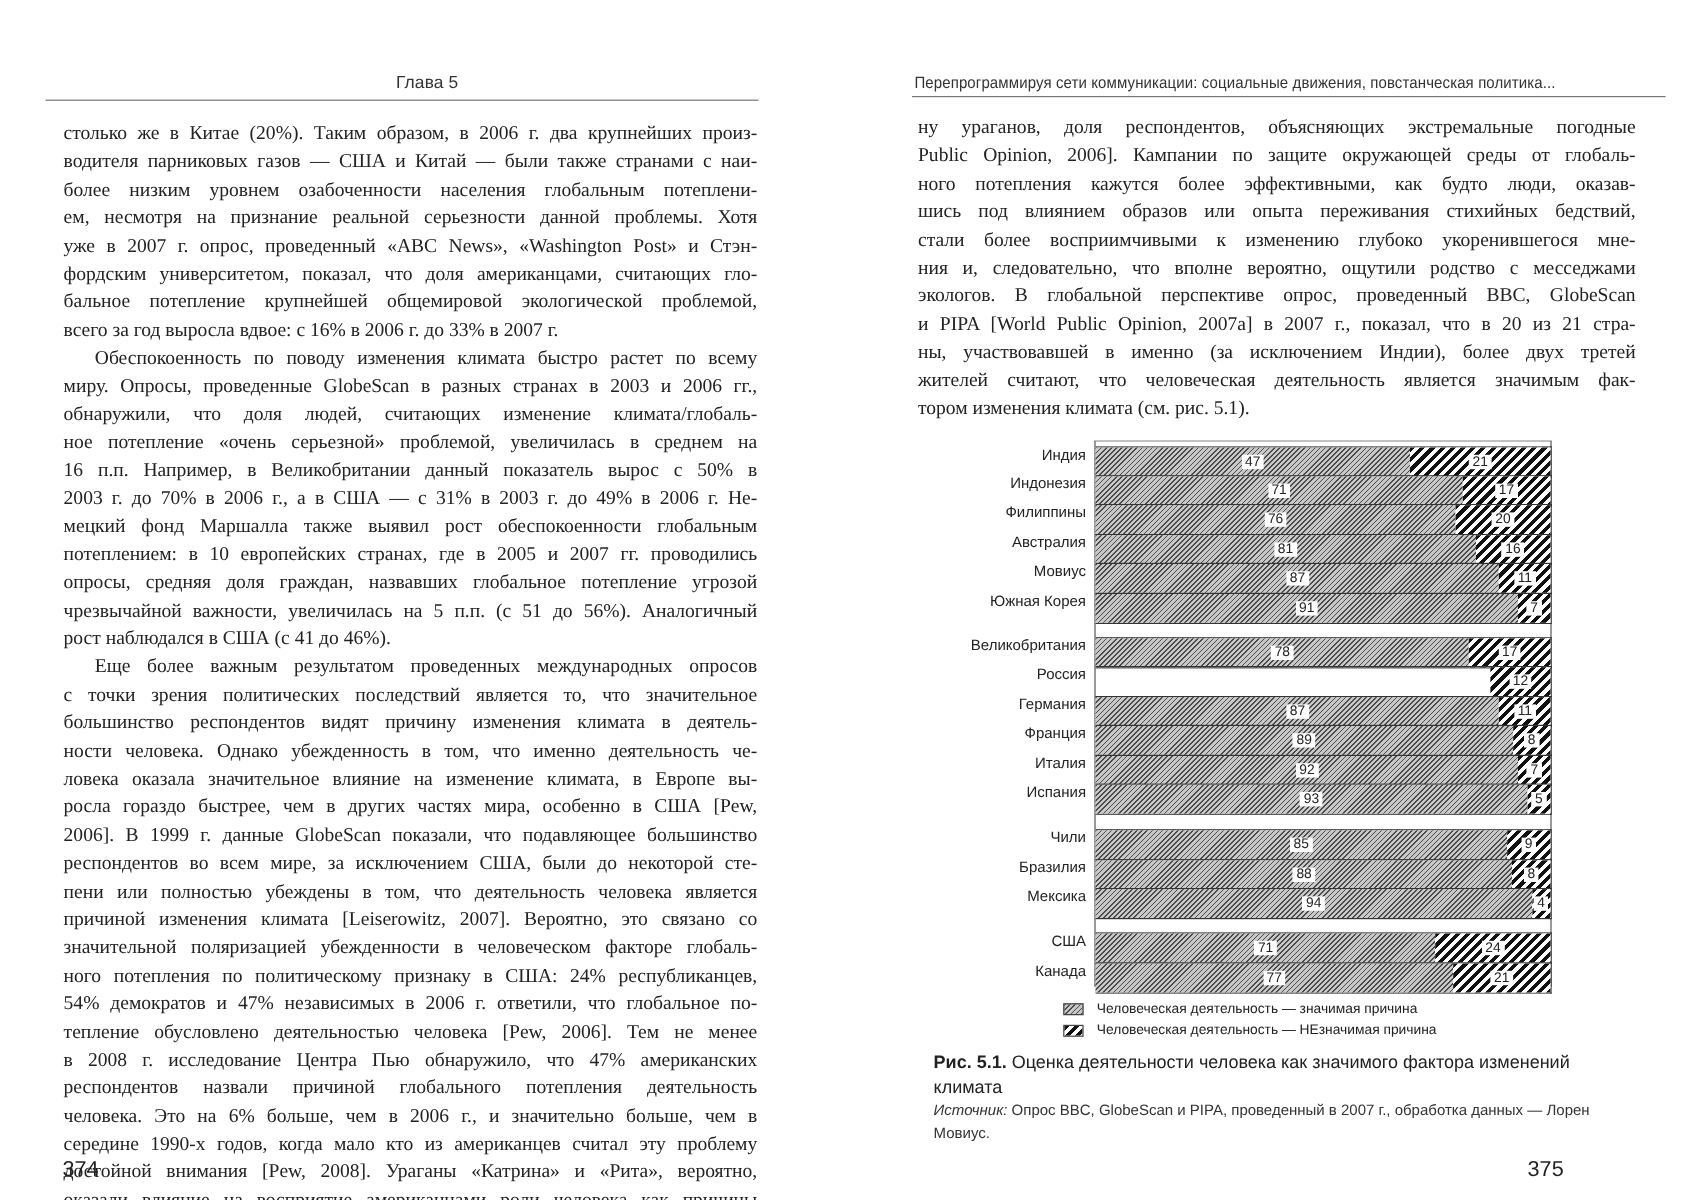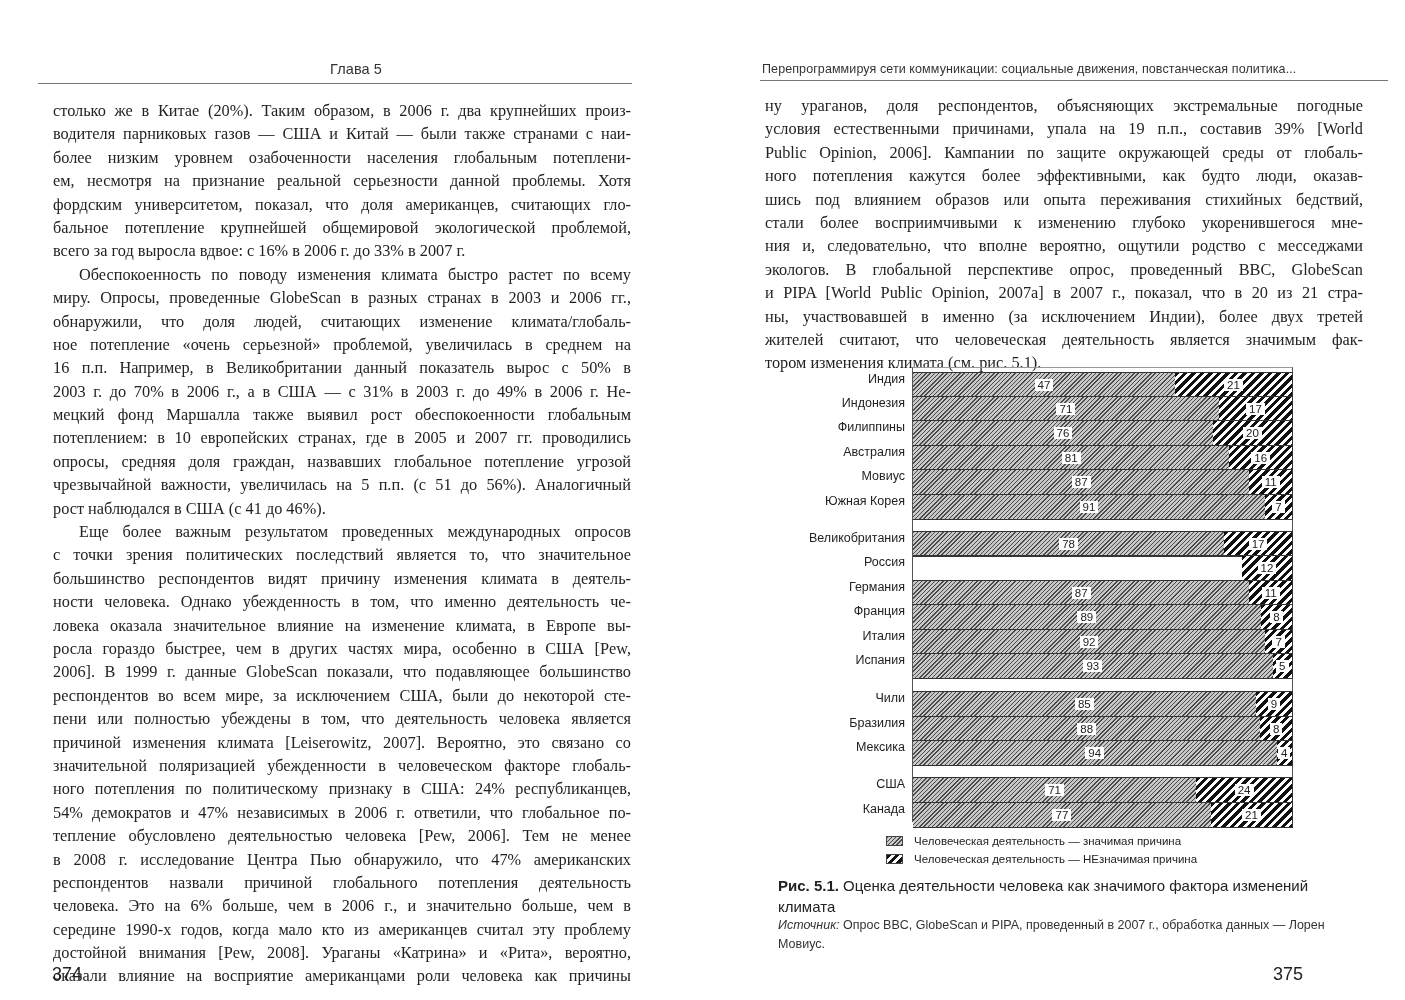--- a/index.html
+++ b/index.html
@@ -37,21 +37,21 @@
     font-size: 18px; color: #222;
   }
   .page-left .folio { left: 52px; }
   .page-right .folio { left: 573px; }
 
   
   .chart { position: absolute; left: 60px; top: 360px; width: 600px; height: 510px; font-family: "Liberation Sans", "DejaVu Sans", sans-serif; }
   .chart-frame { position: absolute; left: 152px; top: 7px; width: 381px; height: 455px; border: 1px solid #555; border-top-color: #999; }
   .bar-row { position: absolute; left: 0; width: 533px; height: 16px; }
   .bar-label { position: absolute; right: 388px; top: 0; font-size: 12.5px; line-height: 16px; color: #222; white-space: nowrap; text-align: right; }
-  .bar-track { position: absolute; left: 153px; top: 1px; width: 380px; height: 26px; display: flex; border: 1px solid #333; border-left: none; }
+  .bar-track { position: absolute; left: 153px; top: 1px; width: 380px; height: 26px; display: flex; border: 1px solid #333; border-left: none; justify-content: flex-end; }
   .seg { position: relative; height: 100%; display: flex; align-items: center; justify-content: center; }
   .seg-sig {
     background-color: #bdbdbd;
     background-image: repeating-linear-gradient(135deg, #4a4a4a 0px, #4a4a4a 1px, #c8c8c8 1px, #c8c8c8 3px);
   }
   .seg-not {
     background-color: #fff;
     background-image: repeating-linear-gradient(135deg, #111 0px, #111 3px, #ffffff 3px, #ffffff 6px);
   }
   .seg-val { background: #fff; font-size: 11.5px; line-height: 12px; padding: 0 3px; color: #222; }
@@ -69,21 +69,22 @@
 <body>
 
 <div class="page page-left">
   <div class="running-head">Глава 5</div>
   <div class="rule"></div>
   <div class="text-block" id="left-text">
       <span class="line">столько же в Китае (20%). Таким образом, в 2006 г. два крупнейших произ-</span>
       <span class="line">водителя парниковых газов — США и Китай — были также странами с наи-</span>
       <span class="line">более низким уровнем озабоченности населения глобальным потеплени-</span>
       <span class="line">ем, несмотря на признание реальной серьезности данной проблемы. Хотя</span>
-      <span class="line">фордским университетом, показал, что доля американцев, считающих гло-</span>
+      <span class="line">уже в 2007 г. опрос, проведенный «ABC News», «Washington Post» и Стэн-</span>
+      <span class="line">фордским университетом, показал, что доля американцами, считающих гло-</span>
       <span class="line">бальное потепление крупнейшей общемировой экологической проблемой,</span>
       <span class="line last">всего за год выросла вдвое: с 16% в 2006 г. до 33% в 2007 г.</span>
       <span class="line indent">Обеспокоенность по поводу изменения климата быстро растет по всему</span>
       <span class="line">миру. Опросы, проведенные GlobeScan в разных странах в 2003 и 2006 гг.,</span>
       <span class="line">обнаружили, что доля людей, считающих изменение климата/глобаль-</span>
       <span class="line">ное потепление «очень серьезной» проблемой, увеличилась в среднем на</span>
       <span class="line">16 п.п. Например, в Великобритании данный показатель вырос с 50% в</span>
       <span class="line">2003 г. до 70% в 2006 г., а в США — с 31% в 2003 г. до 49% в 2006 г. Не-</span>
       <span class="line">мецкий фонд Маршалла также выявил рост обеспокоенности глобальным</span>
       <span class="line">потеплением: в 10 европейских странах, где в 2005 и 2007 гг. проводились</span>
@@ -112,21 +113,20 @@
       <span class="line">оказали влияние на восприятие американцами роли человека как причины</span>
     </div>
   <div class="folio">374</div>
 </div>
 
 <div class="page page-right">
   <div class="running-head">Перепрограммируя сети коммуникации: социальные движения, повстанческая политика...</div>
   <div class="rule"></div>
   <div class="text-block" id="right-text">
       <span class="line">ну ураганов, доля респондентов, объясняющих экстремальные погодные</span>
-      <span class="line">условия естественными причинами, упала на 19 п.п., составив 39% [World</span>
       <span class="line">Public Opinion, 2006]. Кампании по защите окружающей среды от глобаль-</span>
       <span class="line">ного потепления кажутся более эффективными, как будто люди, оказав-</span>
       <span class="line">шись под влиянием образов или опыта переживания стихийных бедствий,</span>
       <span class="line">стали более восприимчивыми к изменению глубоко укоренившегося мне-</span>
       <span class="line">ния и, следовательно, что вполне вероятно, ощутили родство с месседжами</span>
       <span class="line">экологов. В глобальной перспективе опрос, проведенный BBC, GlobeScan</span>
       <span class="line">и PIPA [World Public Opinion, 2007a] в 2007 г., показал, что в 20 из 21 стра-</span>
       <span class="line">ны, участвовавшей в именно (за исключением Индии), более двух третей</span>
       <span class="line">жителей считают, что человеческая деятельность является значимым фак-</span>
       <span class="line last">тором изменения климата (см. рис. 5.1).</span>

